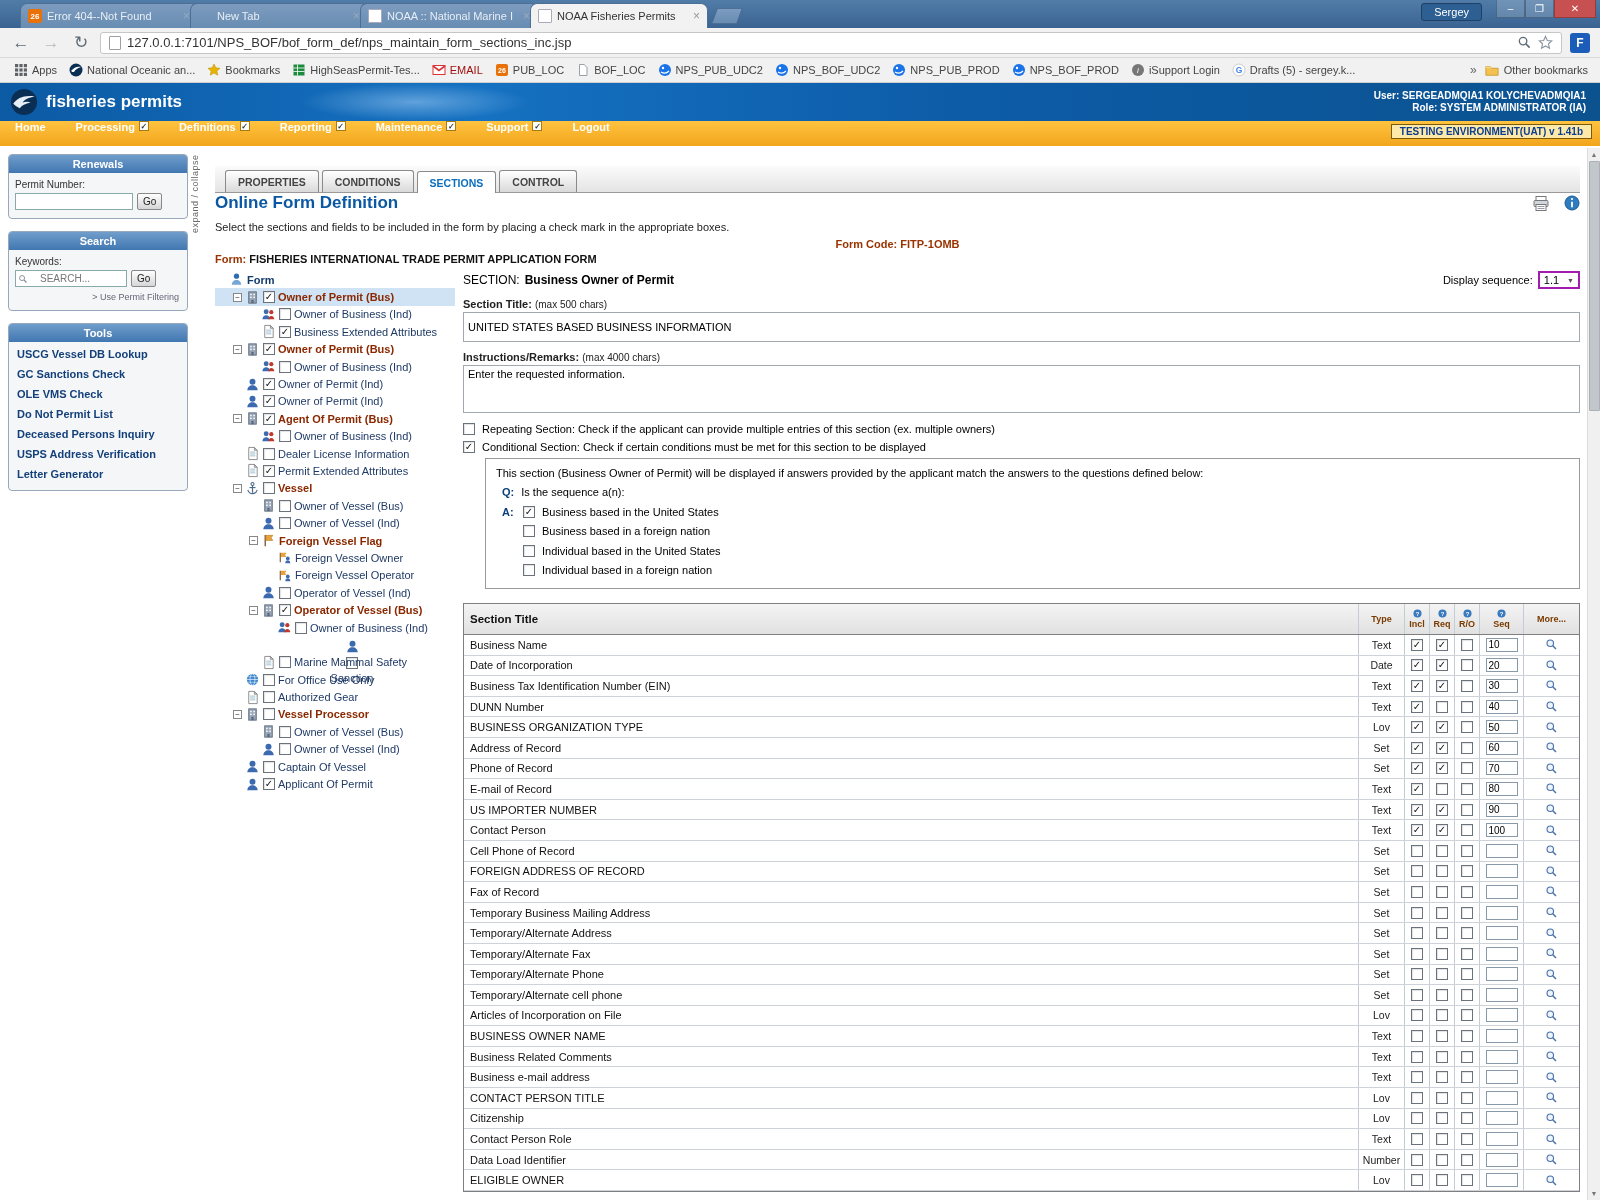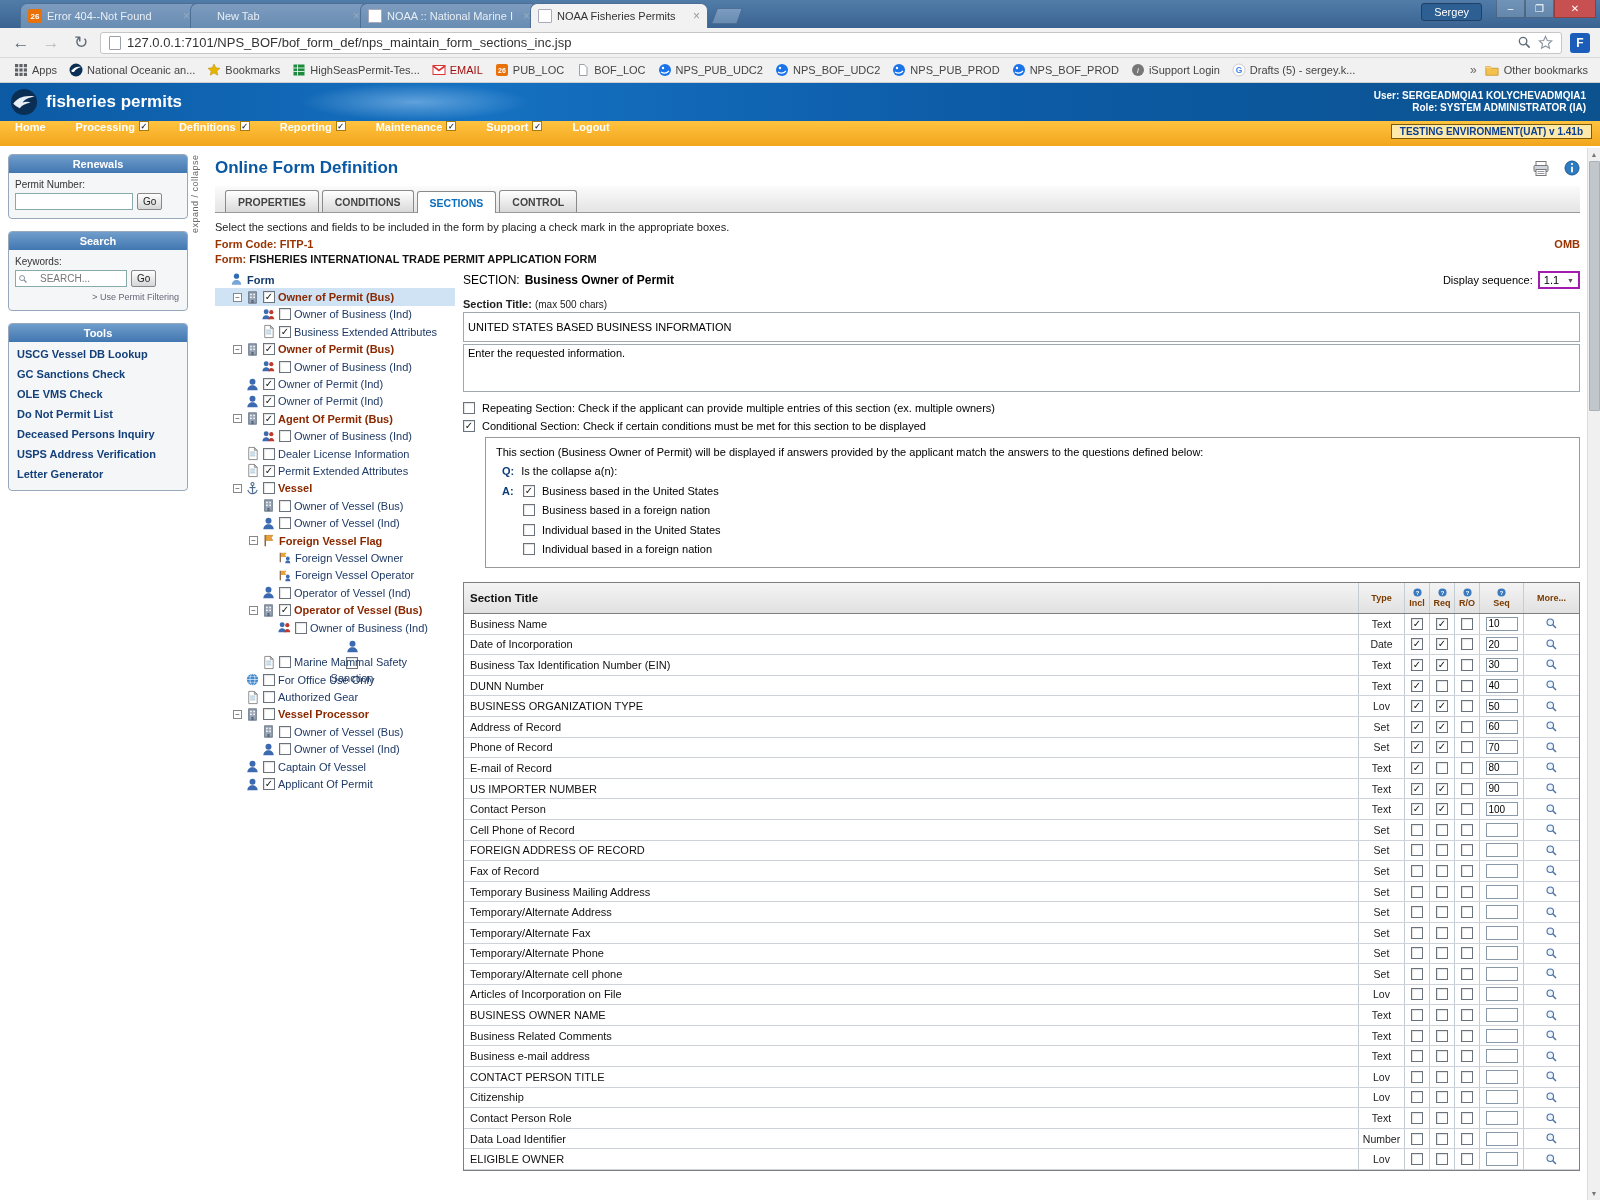--- a/index.html
+++ b/index.html
@@ -77,21 +77,21 @@
   #headicons{margin-left:auto;display:flex;gap:14px;align-items:center}
   #headicons .icon{width:18px;height:17px}
   .icon{display:inline-flex}
   .icon svg{width:100%;height:100%}
 
   #tabband{margin-top:8px;background:linear-gradient(#fbfbfb,#e4e4e4);border-bottom:1px solid #999;padding:4px 0 0 10px;display:flex;gap:3px;height:27px}
   .mtab{border:1px solid #8a8a8a;border-bottom:none;border-radius:3px 3px 0 0;background:linear-gradient(#fff,#d9d9d9);font-size:10.5px;font-weight:bold;color:#444;padding:5px 12px 3px}
   .mtab.active{background:#fff;color:#0a6ebd;position:relative;top:1px}
 
   #instr{font-size:11px;color:#222;margin:8px 0 5px}
-  #formcoderow{display:flex;justify-content:space-between;font-size:11px;font-weight:bold;color:#993300}
+  #formcoderow{display:flex;justify-content:center;font-size:11px;font-weight:bold;color:#993300}
   #formrow{font-size:11px;margin-top:3px}
   #formrow .lbl{color:#993300;font-weight:bold}
   #formrow .val{color:#111;font-weight:bold}
 
   #columns{display:flex;margin-top:6px}
   #treecol{width:240px;flex-shrink:0}
   .trow{display:flex;align-items:center;gap:3px;height:17.4px;font-size:11px;white-space:nowrap}
   .trow.sel{background:#cfe3f5}
   .expbox{width:9px;height:9px;border:1px solid #888;background:#fff;font-size:8px;line-height:7px;text-align:center;color:#333;flex-shrink:0}
   .expspace{width:9px;flex-shrink:0}
@@ -432,20 +432,27 @@
             <div class="toolitem">Deceased Persons Inquiry</div>
             <div class="toolitem">USPS Address Verification</div>
             <div class="toolitem">Letter Generator</div>
           </div>
       </div>
     </aside>
 
     <div id="expandstrip">expand / collapse</div>
 
     <main id="main">
+      <div id="tabband">
+          <div class="mtab">PROPERTIES</div>
+          <div class="mtab">CONDITIONS</div>
+          <div class="mtab active">SECTIONS</div>
+          <div class="mtab">CONTROL</div>
+        </div>
+
       <div id="mainhead">
         <span id="pagetitle">Online Form Definition</span>
         <div id="headicons">
           <span class="icon">
               <svg viewBox="0 0 18 16">
                 <rect x="4" y="1" width="10" height="4" fill="#fff" stroke="#777"></rect>
                 <rect x="2" y="5" width="14" height="6" rx="1" fill="#cfd6dd" stroke="#777"></rect>
                 <rect x="4" y="9" width="10" height="6" fill="#fff" stroke="#777"></rect>
                 <line x1="5.5" y1="11" x2="12.5" y2="11" stroke="#99a"></line>
                 <line x1="5.5" y1="13" x2="12.5" y2="13" stroke="#99a"></line>
@@ -454,27 +461,20 @@
           <span class="icon" style="width:16px;height:16px">
               <svg viewBox="0 0 16 16">
                 <circle cx="8" cy="8" r="7" fill="#2e7bc0" stroke="#1b5a94"></circle>
                 <rect x="7.1" y="6.5" width="1.8" height="6" rx=".9" fill="#fff"></rect>
                 <circle cx="8" cy="4" r="1.1" fill="#fff"></circle>
               </svg>
             </span>
         </div>
       </div>
 
-      <div id="tabband">
-          <div class="mtab">PROPERTIES</div>
-          <div class="mtab">CONDITIONS</div>
-          <div class="mtab active">SECTIONS</div>
-          <div class="mtab">CONTROL</div>
-        </div>
-
       <div id="instr">Select the sections and fields to be included in the form by placing a check mark in the appropriate boxes.</div>
 
       <div id="formcoderow">
         <span><span>Form Code:</span> <span>FITP-1</span></span>
         <span>OMB</span>
       </div>
       <div id="formrow">
         <span class="lbl">Form:</span>
         <span class="val">FISHERIES INTERNATIONAL TRADE PERMIT APPLICATION FORM</span>
       </div>
@@ -878,36 +878,37 @@
               <span class="seqsel">
                   <span>1.1</span>
                   <span class="arr">▼</span>
                 </span>
             </span>
           </div>
 
           <div class="fldlabel"><span>Section Title:</span> <span class="fldhint">(max 500 chars)</span></div>
           <input class="bigin" value="UNITED STATES BASED BUSINESS INFORMATION" style="">
 
+          <div class="fldlabel"><span>Instructions/Remarks:</span> <span class="fldhint">(max 4000 chars)</span></div>
           <textarea class="bigta" style="">Enter the requested information.</textarea>
 
           <div class="cbline">
             <span class="cb"></span>
             <span>Repeating Section: Check if the applicant can provide multiple entries of this section (ex. multiple owners)</span>
           </div>
           <div class="cbline">
             <span class="cb">✓</span>
             <span>Conditional Section: Check if certain conditions must be met for this section to be displayed</span>
           </div>
 
           <div id="condbox">
             <div id="condintro">This section (Business Owner of Permit) will be displayed if answers provided by the applicant match the answers to the questions defined below:</div>
             <div class="qrow">
               <span class="qa">Q:</span>
-              <span>Is the collapse a(n):</span>
+              <span>Is the sequence a(n):</span>
             </div>
             <div>
                 <div class="answrow">
                   <span class="qa alab">A:</span>
                   <span class="cb">✓</span>
                   <span>Business based in the United States</span>
                 </div>
                 <div class="answrow">
                   <span class="qa alab"></span>
                   <span class="cb"></span>

